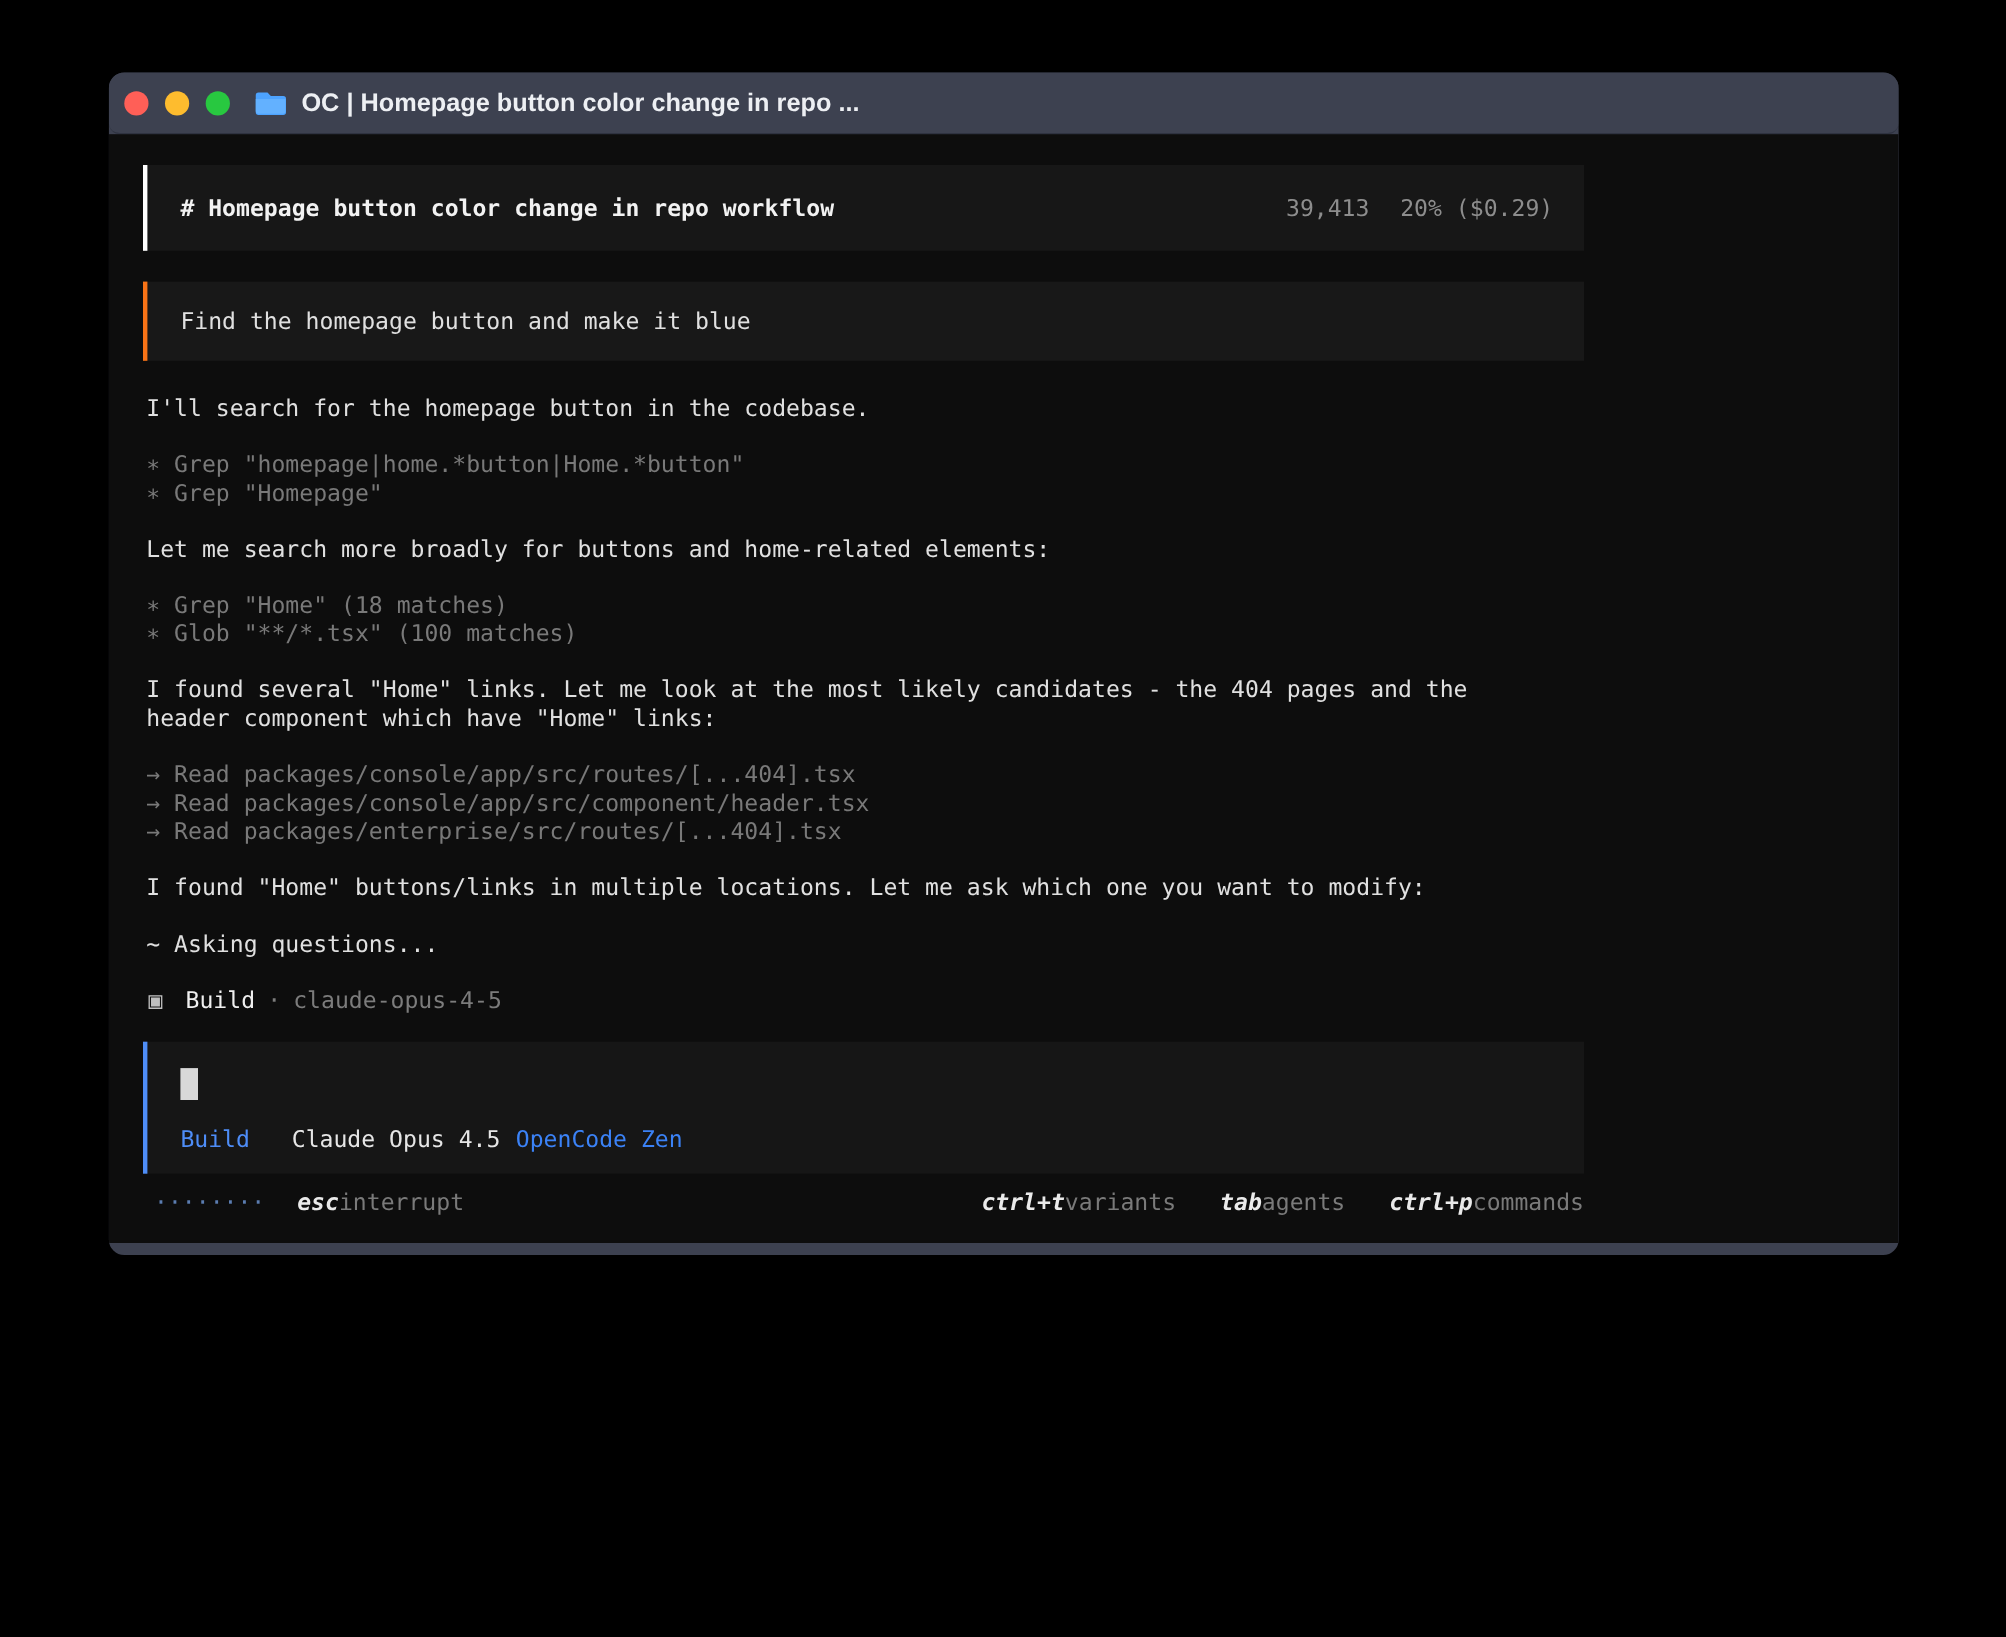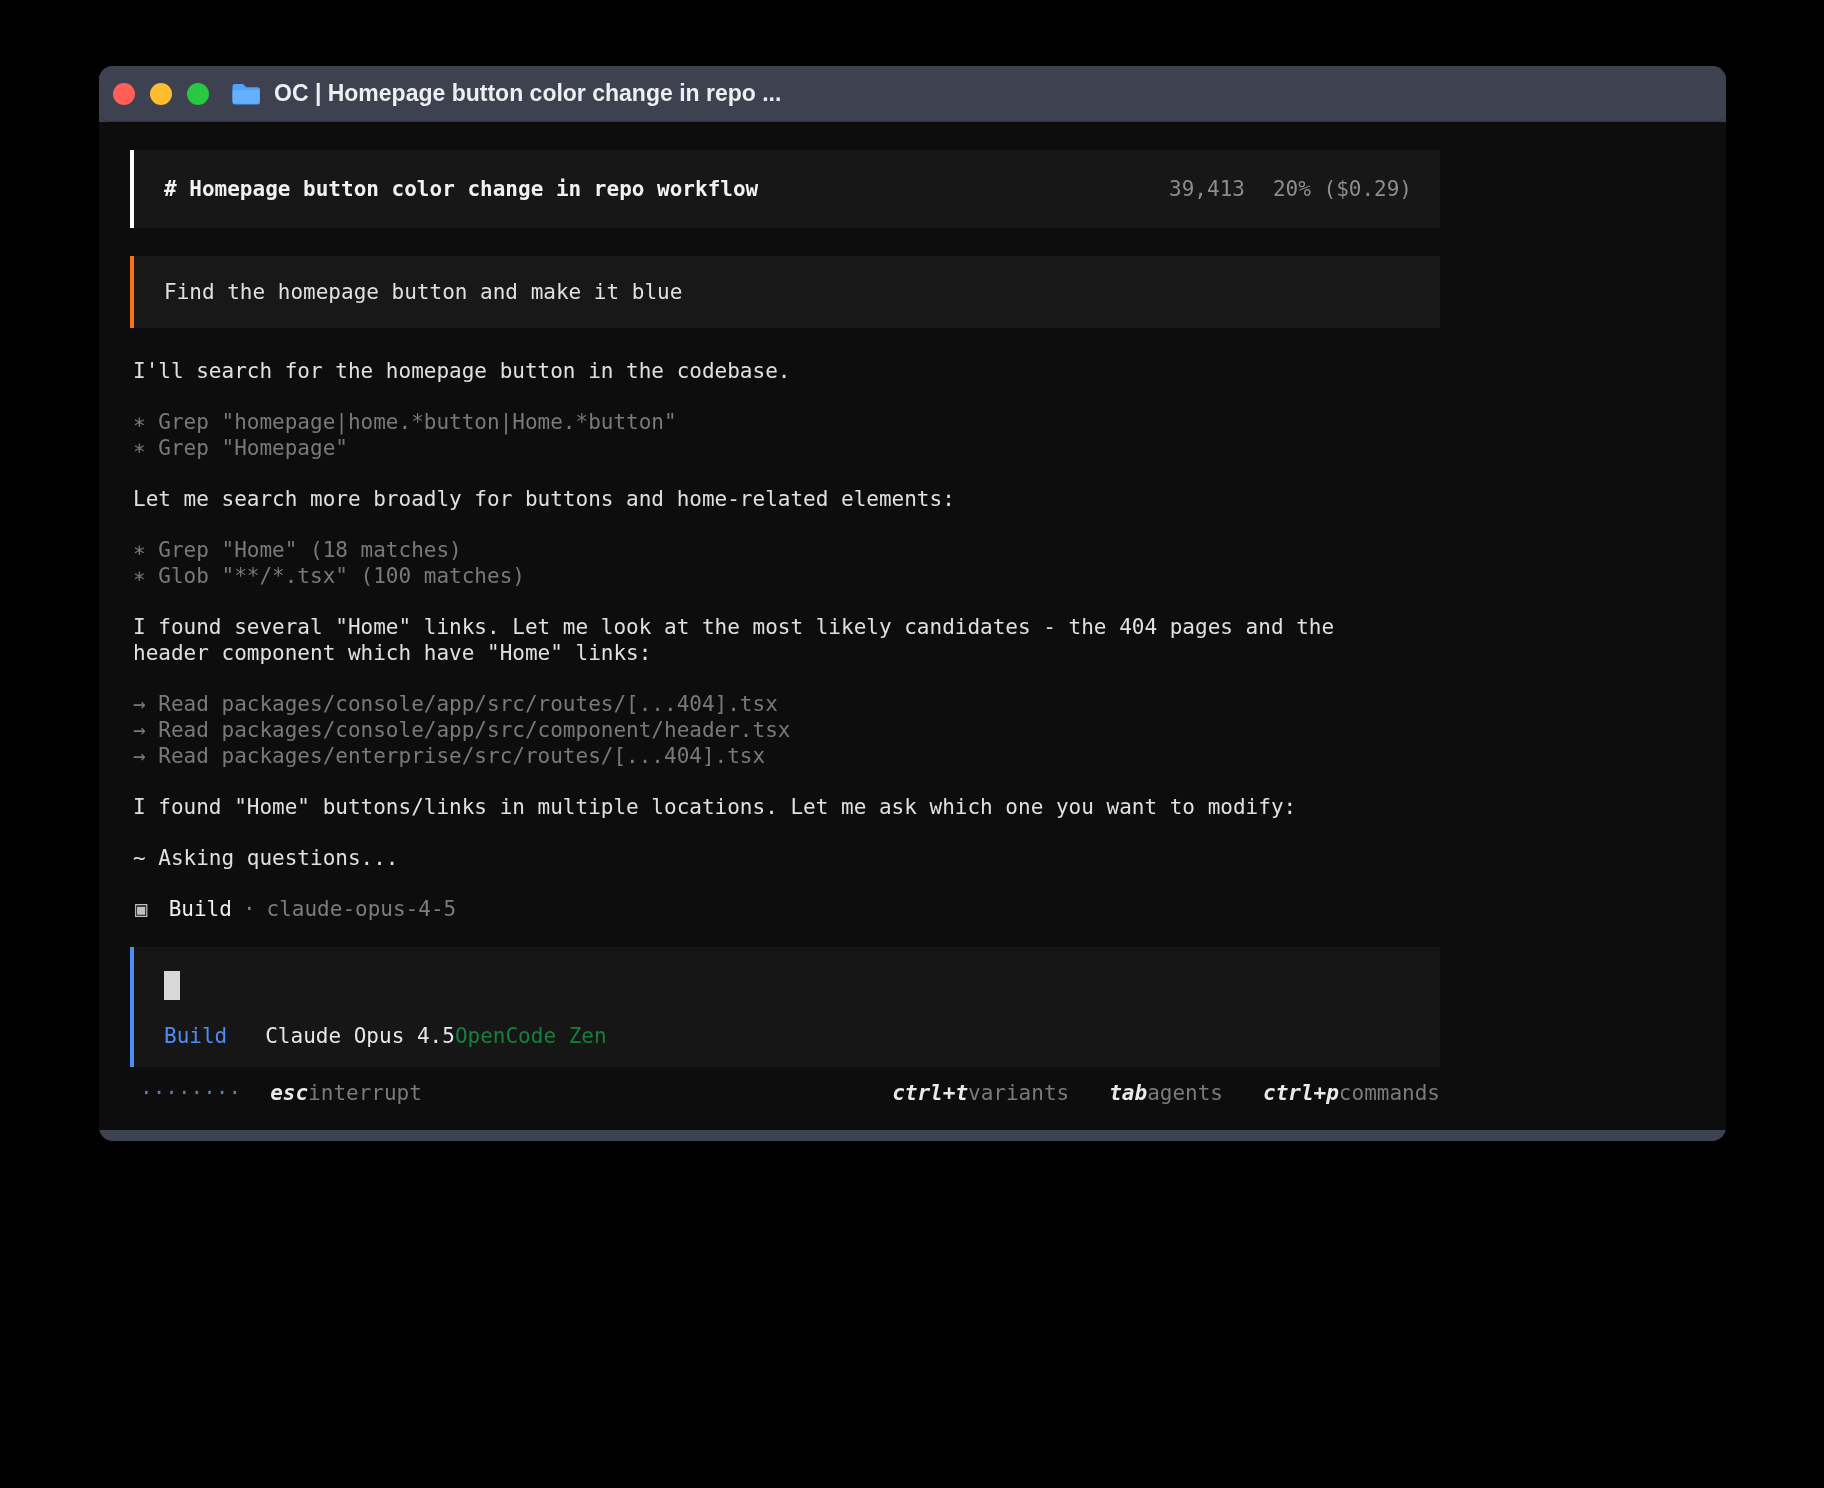--- a/index.html
+++ b/index.html
@@ -77,22 +77,22 @@
   
   .input-box {
     height: 120px; background: #161616;
     border-left: 4px solid #4e8df7;
     padding: 24px 30px 18px;
     display: flex; flex-direction: column; justify-content: space-between;
   }
   .cursor { width: 16px; height: 29px; background: #d8d8d8; }
   .input-meta { display: flex; align-items: baseline; white-space: nowrap; }
   .input-mode { color: #4e8df7; margin-right: 38px; }
-  .input-model { color: #e6e6e6; }
-  .input-provider { color: #15803d; }
+  .input-model { color: #e6e6e6; margin-right: 14px; }
+  .input-provider { color: #3b82f6; }
 
   
   .statusbar {
     width: 1310px;
     margin-top: 13px;
     display: flex; align-items: center;
     white-space: nowrap;
   }
   .spinner { color: #5b7db1; margin-left: 10px; letter-spacing: 0; }
   .hint { display: inline-flex; align-items: baseline; }

